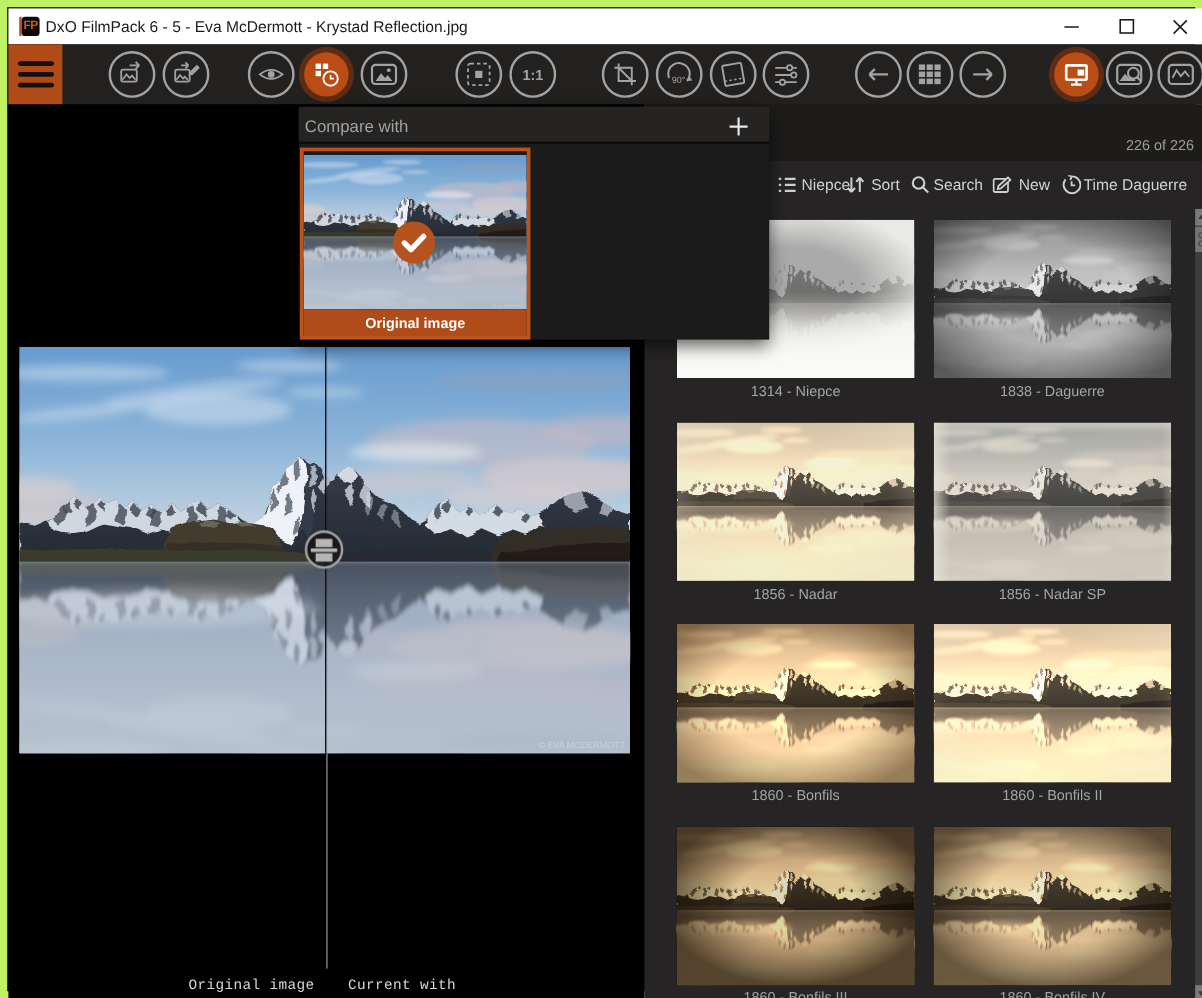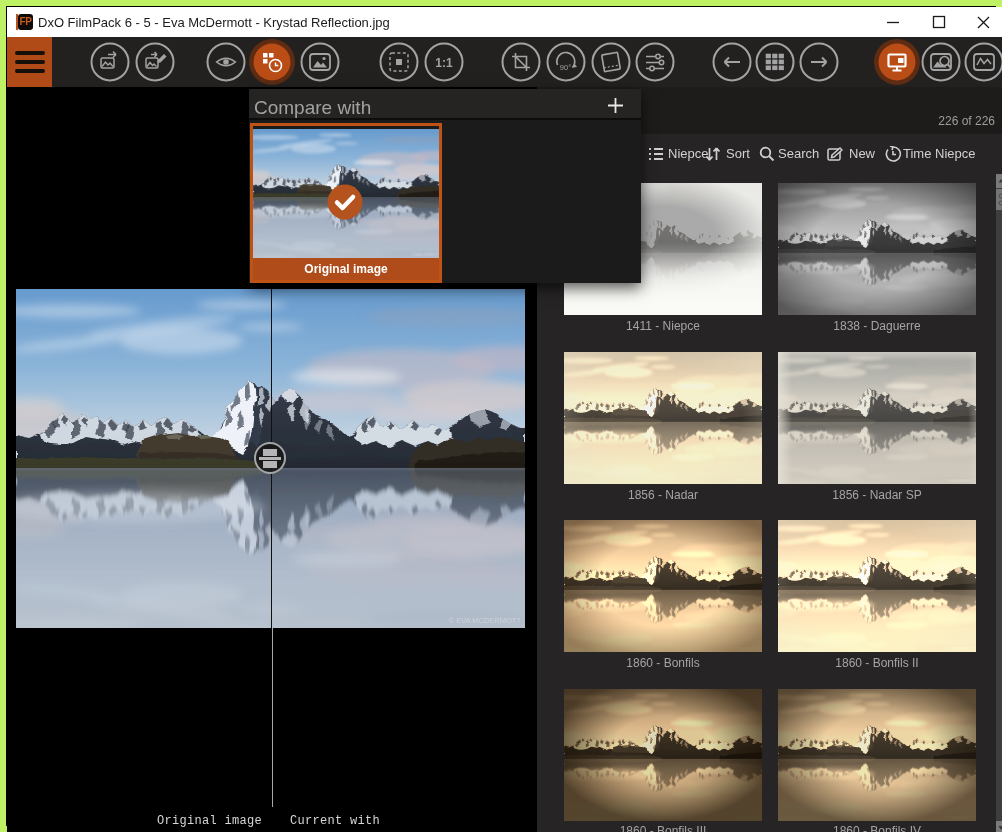--- a/index.html
+++ b/index.html
@@ -45,21 +45,21 @@
   .tlabel { position:absolute; width:198px; text-align:center; font-size:12px; color:#a5a5a5; }
 
   
   #sbar { position:absolute; left:459px; top:87px; width:10px; height:663px; background:#3e3e3e; }
   .sbtn { position:absolute; left:459px; width:10px; height:14px; background:#7a7a7a; }
   #sthumb { position:absolute; left:459px; top:102px; width:10px; height:21px; background:#757575; }
 
   
   #cpanel { position:absolute; left:243px; top:83px; width:392px; height:194px; background:#1c1b1b; box-shadow:0 5px 14px rgba(0,0,0,0.65); }
   #chead { position:absolute; left:0; top:0; width:392px; height:31px; background:#252423; border-bottom:2px solid #0d0d0d; }
-  #chead .txt { position:absolute; left:5px; top:8px; font-size:19px; color:#a2a2a2; }
+  #chead .txt { position:absolute; left:5px; top:8px; font-size:14px; color:#a2a2a2; }
   .ctile { position:absolute; top:34px; width:192px; height:160px; }
   .ctile .img { position:absolute; left:0; top:3px; width:186px; height:129px; overflow:hidden; }
   .ctile .img svg { width:186px; height:129px; }
   .ctile .lab { position:absolute; left:0; top:132px; width:186px; height:22px; font-size:12px; text-align:center; line-height:22px; }
 </style>
 </head>
 <body>
 <div id="win">
 
   <div id="titlebar">
@@ -238,29 +238,29 @@
           </g>
         </svg>
         <div class="fitem" style="left:312px">New</div>
         <svg width="16" height="16" style="position:absolute;left:348px;top:12px">
           <g stroke="#cfcfcf" stroke-width="1.6" fill="none">
             <path d="M3,3.5 A7,7 0 1 0 8,1"></path>
             <path d="M8,1 l-3,-1 M8,1 l-1,3"></path>
             <path d="M8,5 v3.5 h3"></path>
           </g>
         </svg>
-        <div class="fitem" style="left:366px">Time Niepce</div>
+        <div class="fitem" style="left:366px">Time Daguerre</div>
       </div>
     <div class="thumb" style="left:27px;top:96px">
         <svg viewBox="0 0 509 339" preserveAspectRatio="none" style="filter:grayscale(1) sepia(0.15) brightness(1.55) contrast(0.33)">
           <use href="#scene"></use>
         </svg>
         <div class="vig" style="background:radial-gradient(ellipse 70% 58% at 50% 40%, rgba(250,250,246,0) 38%, rgba(250,250,246,0.8) 80%), linear-gradient(to bottom, rgba(250,250,247,0) 45%, rgba(250,250,247,0.7) 72%, rgba(251,251,248,0.92) 90%)"></div>
       </div>
-<div class="tlabel" style="left:27px;top:232px">1411 - Niepce</div>
+<div class="tlabel" style="left:27px;top:232px">1314 - Niepce</div>
 <div class="thumb" style="left:241px;top:96px">
         <svg viewBox="0 0 509 339" preserveAspectRatio="none" style="filter:grayscale(1) brightness(1.02) contrast(0.88)">
           <use href="#scene"></use>
         </svg>
         <div class="vig" style="background:radial-gradient(ellipse 70% 66% at 50% 47%, rgba(8,8,8,0) 48%, rgba(8,8,8,0.55) 98%)"></div>
       </div>
 <div class="tlabel" style="left:241px;top:232px">1838 - Daguerre</div>
 <div class="thumb" style="left:27px;top:265px">
         <svg viewBox="0 0 509 339" preserveAspectRatio="none" style="filter:sepia(0.9) brightness(1.12) contrast(0.9) saturate(0.95) hue-rotate(-4deg)">
           <use href="#scene"></use>

